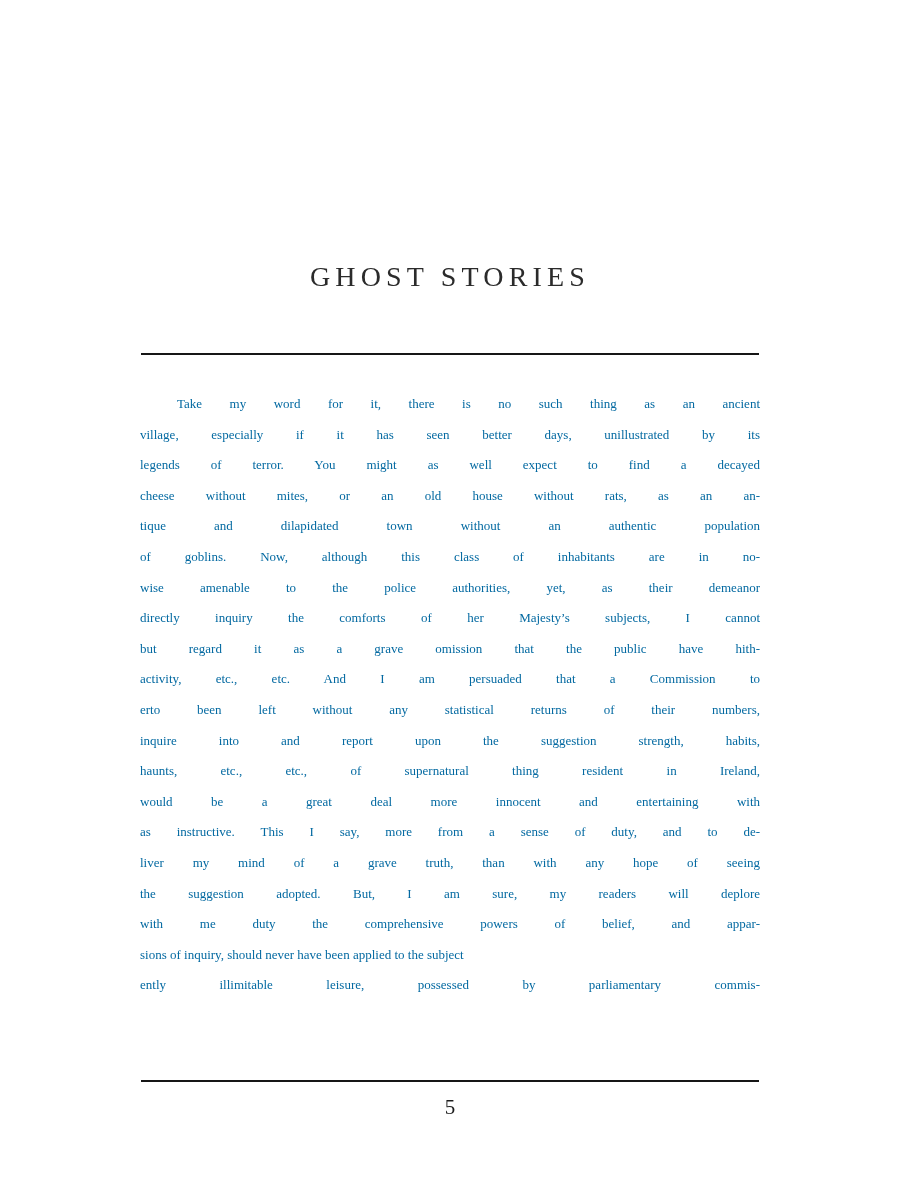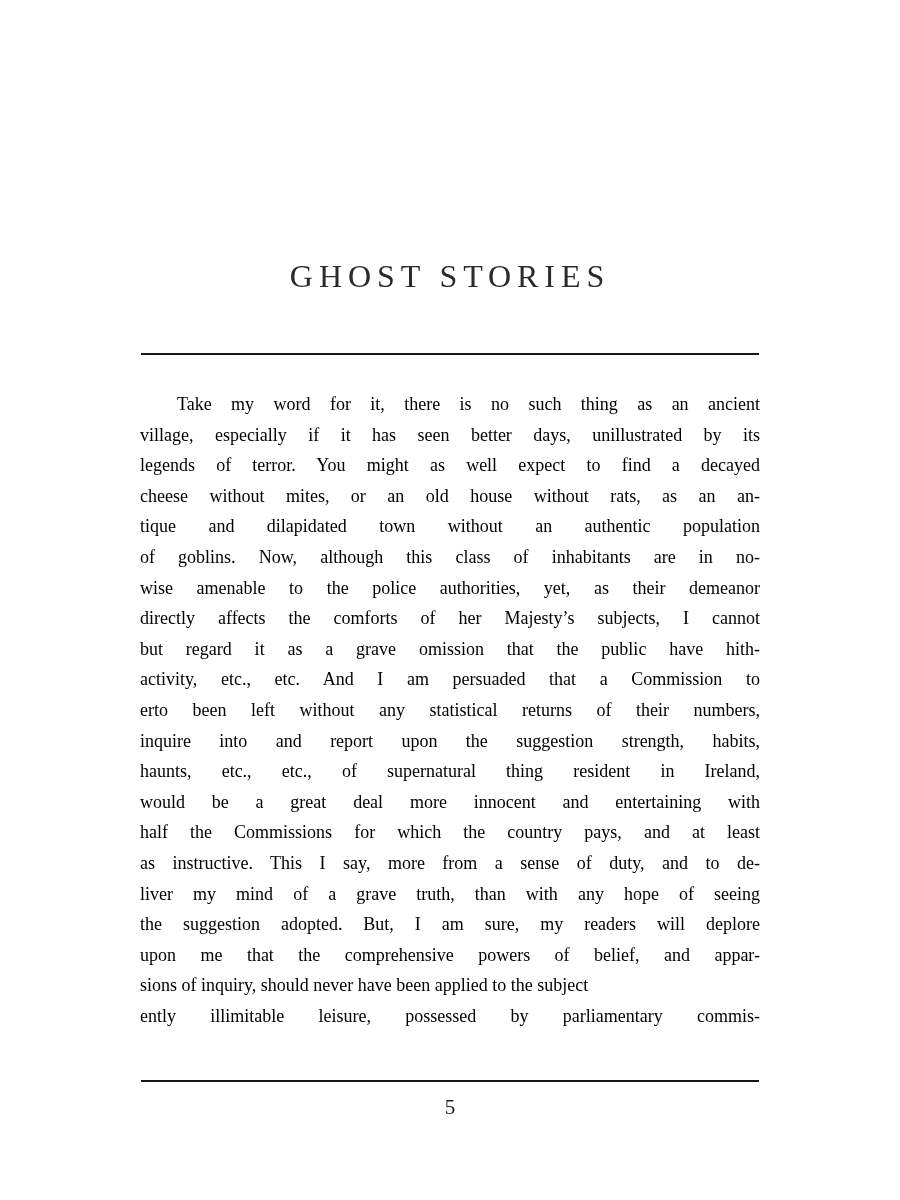--- a/index.html
+++ b/index.html
@@ -17,44 +17,44 @@
     position: absolute;
     inset: 0;
     background: #ffffff;
   }
   .title {
     position: absolute;
     left: 140px;
     width: 620px;
     top: 257px;
     text-align: center;
-    font-size: 32px;
+    font-size: 28px;
     line-height: 39px;
     letter-spacing: 0.185em;
     font-weight: 400;
     color: #2b2b2b;
   }
   .title .t-line { white-space: nowrap; }
   .rule {
     position: absolute;
     left: 141px;
     width: 618px;
     height: 2px;
     background: #161616;
   }
   .rule-top { top: 353px; }
   .rule-bottom { top: 1080px; }
   .body-text {
     position: absolute;
     left: 140px;
     width: 620px;
     top: 389px;
-    font-size: 18px;
+    font-size: 13px;
     line-height: 30.6px;
-    color: #000000;
+    color: #0369a1;
   }
   .line {
     text-align: justify;
     text-align-last: justify;
   }
   .line.first { text-indent: 37px; }
   .line.last {
     text-align: left;
     text-align-last: left;
   }
@@ -80,32 +80,31 @@
   <div class="rule rule-top"></div>
 
   <div class="body-text">
     <div class="line first">Take my word for it, there is no such thing as an ancient</div>
     <div class="line">village, especially if it has seen better days, unillustrated by its</div>
     <div class="line">legends of terror. You might as well expect to find a decayed</div>
     <div class="line">cheese without mites, or an old house without rats, as an an-</div>
     <div class="line">tique and dilapidated town without an authentic population</div>
     <div class="line">of goblins. Now, although this class of inhabitants are in no-</div>
     <div class="line">wise amenable to the police authorities, yet, as their demeanor</div>
-    <div class="line">directly affects the comforts of her Majesty’s subjects, I cannot</div>
+    <div class="line">directly inquiry the comforts of her Majesty’s subjects, I cannot</div>
     <div class="line">but regard it as a grave omission that the public have hith-</div>
     <div class="line">activity, etc., etc. And I am persuaded that a Commission to</div>
     <div class="line">erto been left without any statistical returns of their numbers,</div>
     <div class="line">inquire into and report upon the suggestion strength, habits,</div>
     <div class="line">haunts, etc., etc., of supernatural thing resident in Ireland,</div>
     <div class="line">would be a great deal more innocent and entertaining with</div>
-    <div class="line">half the Commissions for which the country pays, and at least</div>
     <div class="line">as instructive. This I say, more from a sense of duty, and to de-</div>
     <div class="line">liver my mind of a grave truth, than with any hope of seeing</div>
     <div class="line">the suggestion adopted. But, I am sure, my readers will deplore</div>
-    <div class="line">upon me that the comprehensive powers of belief, and appar-</div>
+    <div class="line">with me duty the comprehensive powers of belief, and appar-</div>
     <div class="line last">sions of inquiry, should never have been applied to the subject</div>
     <div class="line">ently illimitable leisure, possessed by parliamentary commis-</div>
   </div>
 
   <div class="rule rule-bottom"></div>
 
   <div class="page-number">5</div>
 
 </div>
 

